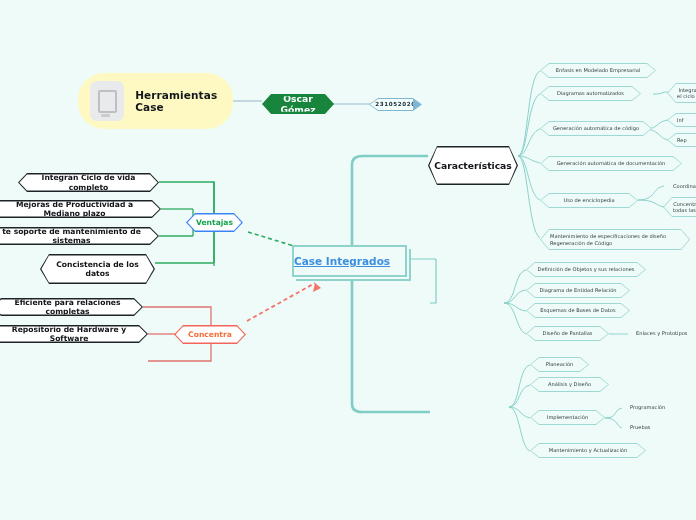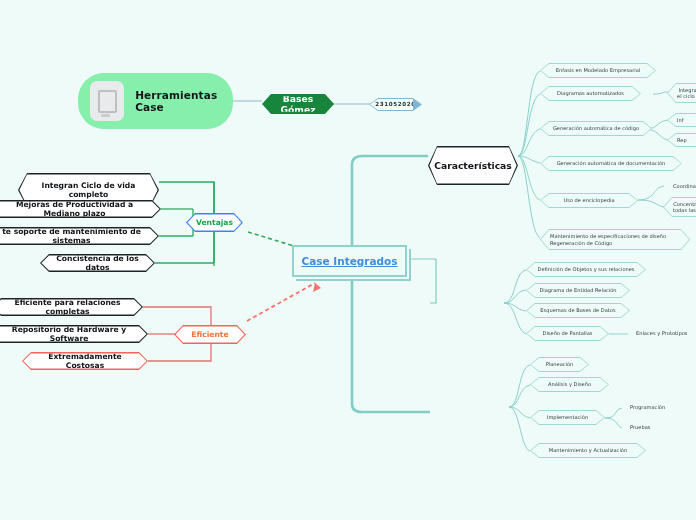--- a/index.html
+++ b/index.html
@@ -77,31 +77,31 @@
     -webkit-clip-path:polygon(9px 1px,calc(100% - 9px) 1px,calc(100% - 1px) 50%,calc(100% - 9px) calc(100% - 1px),9px calc(100% - 1px),1px 50%);
     clip-path:polygon(9px 1px,calc(100% - 9px) 1px,calc(100% - 9px) 50%,calc(100% - 9px) calc(100% - 1px),9px calc(100% - 1px),1px 50%);
   }
 
   
   #center-node{
     position:absolute;left:292px;top:245px;width:111px;height:28px;
     background:#effbf8;
     border:2px solid #8fd3cc;
     box-shadow:3px 3px 0 -1px #effbf8, 4px 4px 0 0 #8fd3cc;
-    display:flex;align-items:center;justify-content:center;
+    display:flex;align-items:center;
   }
   #center-node .lbl{
     color:#3b8ee0;font-weight:bold;font-size:10.5px;
     text-decoration:underline;
   }
 
   
   #title-card{
     position:absolute;left:78px;top:73px;width:155px;height:56px;
-    background:#86efac;border-radius:26px;
+    background:#fef9c3;border-radius:26px;
     display:flex;align-items:center;
   }
   #title-card .thumb{
     width:40px;height:40px;margin-left:12px;border-radius:7px;
     background:#e9eaec;display:flex;align-items:center;justify-content:center;
   }
   #title-card .thumb .ph{
     width:15px;height:19px;border:2px solid #bcbfc4;border-radius:2px;
     position:relative;
   }
@@ -203,60 +203,57 @@
   </svg>
 
   <div id="title-card">
     <div class="thumb">
       <div class="ph"></div>
     </div>
     <div class="ttl">Herramientas Case</div>
   </div>
 
   <div class="node solidgreen n-lg" style="left:262px;top:94px;width:72px;height:20px;">
-    <div class="inner"><span>Bases Gómez</span></div>
+    <div class="inner"><span>Oscar Gómez</span></div>
   </div>
 
   <div class="node blueid n-sm" style="left:369px;top:98px;width:53px;height:13px;">
     <div class="inner"><span>231052020</span></div>
   </div>
 
   <div id="center-node">
     <span class="lbl">Case Integrados</span>
   </div>
 
   <div class="node green n-md" style="left:186px;top:213px;width:57px;height:19px;">
     <div class="inner"><span>Ventajas</span></div>
   </div>
 
-  <div class="node bdr n-md" style="left:18px;top:173px;width:141px;height:34px;">
+  <div class="node bdr n-md" style="left:18px;top:173px;width:141px;height:19px;">
     <div class="inner"><span>Integran Ciclo de vida completo</span></div>
   </div>
   <div class="node bdr n-md" style="left:-12px;top:200px;width:173px;height:18px;">
     <div class="inner"><span>Mejoras de Productividad a Mediano plazo</span></div>
   </div>
   <div class="node bdr n-md" style="left:-16px;top:227px;width:175px;height:18px;">
     <div class="inner"><span>te soporte de mantenimiento de sistemas</span></div>
   </div>
-  <div class="node bdr n-md" style="left:40px;top:254px;width:115px;height:18px;">
+  <div class="node bdr n-md" style="left:40px;top:254px;width:115px;height:30px;">
     <div class="inner"><span>Concistencia de los datos</span></div>
   </div>
 
   <div class="node red n-md" style="left:174px;top:325px;width:72px;height:19px;">
-    <div class="inner"><span>Eficiente</span></div>
+    <div class="inner"><span>Concentra</span></div>
   </div>
 
   <div class="node bdr n-md" style="left:-8px;top:298px;width:151px;height:18px;">
     <div class="inner"><span>Eficiente para relaciones completas</span></div>
   </div>
   <div class="node bdr n-md" style="left:-10px;top:325px;width:158px;height:18px;">
     <div class="inner"><span>Repositorio de Hardware y Software</span></div>
-  </div>
-  <div class="node redline n-md" style="left:22px;top:352px;width:126px;height:18px;">
-    <div class="inner"><span>Extremadamente Costosas</span></div>
   </div>
 
   <div class="node bdr n-lg" style="left:428px;top:146px;width:90px;height:39px;">
     <div class="inner"><span>Características</span></div>
   </div>
 
   <div class="node teal n-xs" style="left:540px;top:63px;width:116px;height:15px;">
     <div class="inner"><span>Enfasis en Modelado Empresarial</span></div>
   </div>
   <div class="node teal n-xs" style="left:540px;top:86px;width:101px;height:15px;">

